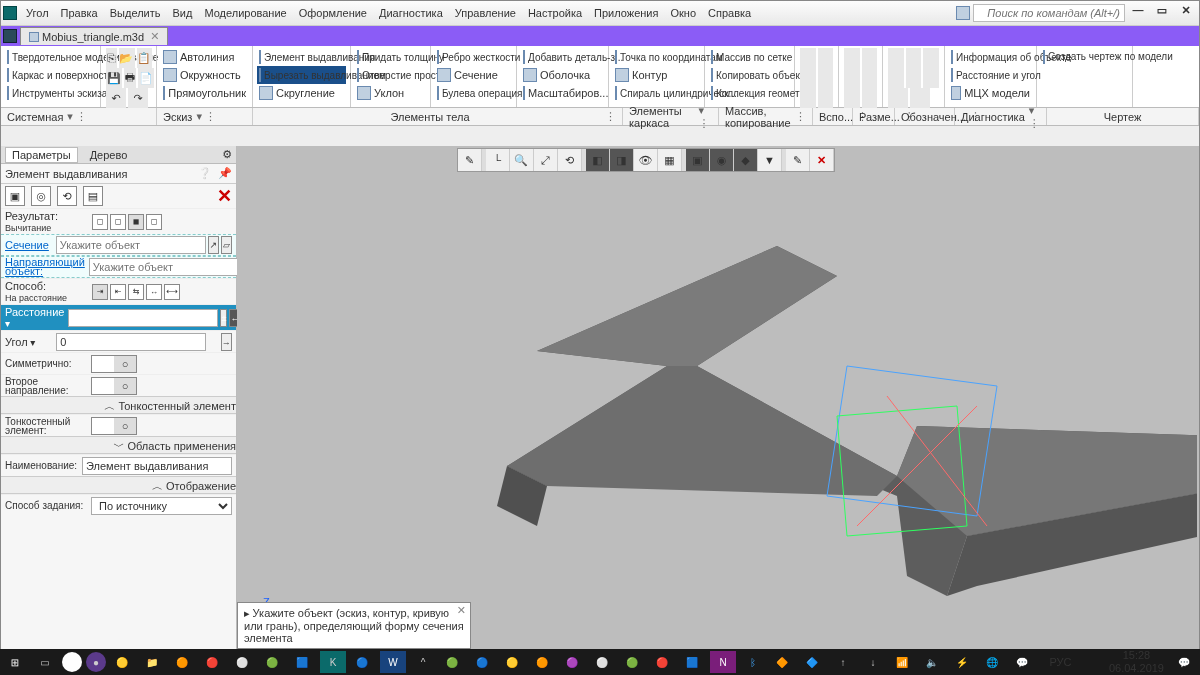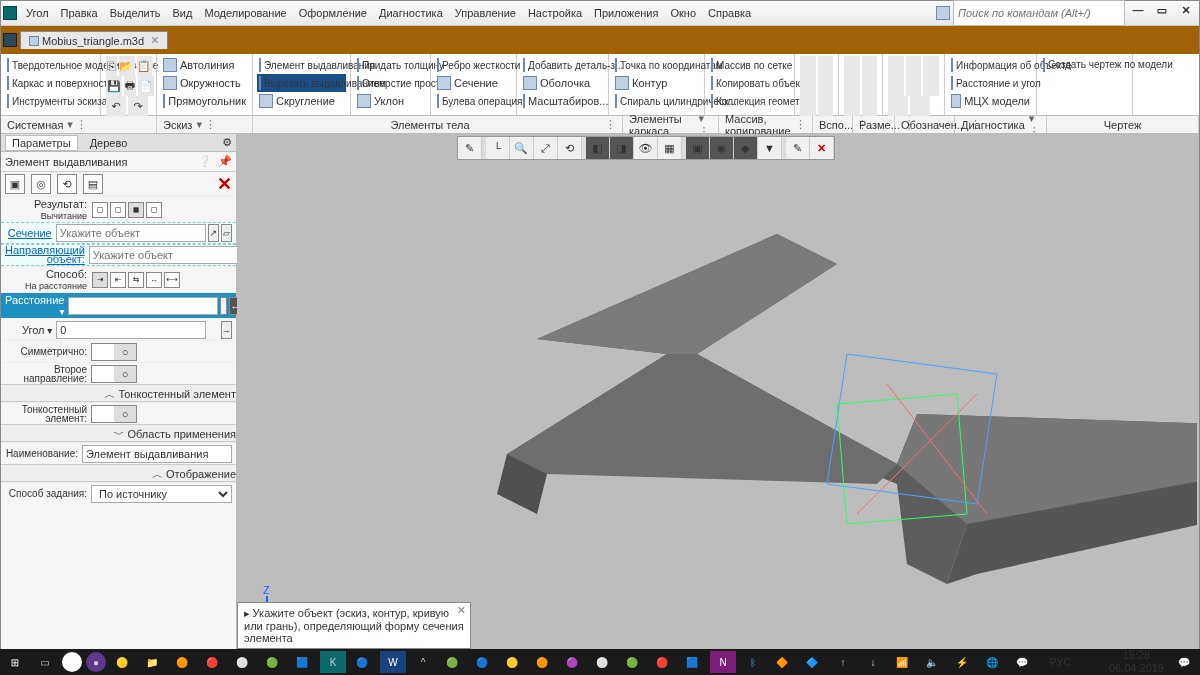--- a/index.html
+++ b/index.html
@@ -1,49 +1,49 @@
 <!DOCTYPE html>
 <html><head>
 <meta charset="utf-8">
 <style>
 * { margin:0; padding:0; box-sizing:border-box; font-family:"Segoe UI",Tahoma,sans-serif; font-size:11px; color:#333; }
 body { width:1200px; height:675px; background:#f0f0f0; overflow:hidden; position:relative; }
 .win { width:1200px; height:650px; background:#eee; display:flex; flex-direction:column; border:1px solid #888; }
 .titlebar { height:25px; background:linear-gradient(#fdfdfd,#e8e8e8); display:flex; align-items:center; padding:0 2px; border-bottom:1px solid #ccc; }
 .mitem { padding:2px 6px; cursor:pointer; }
 .spacer { flex:1; }
-.search { width:172px; height:18px; border:1px solid #bbb; background:#fff; font-style:italic; color:#888; padding:12px 4px; }
+.search { width:152px; height:18px; border:1px solid #bbb; background:#fff; font-style:italic; color:#888; padding:4px 4px;text-align:right; }
 .winctl { width:22px; height:18px; text-align:center; margin-left:2px; cursor:pointer; font-weight:bold; }
-.tabbar { height:28px; background:#a16207; display:flex; align-items:center; padding:0 2px; }
+.tabbar { height:20px; background:#8b5cf6; display:flex; align-items:center; padding:0 2px; }
 .tab { background:#e8e8e8; height:18px; padding:0 8px; display:flex; align-items:center; border:1px solid #888; border-bottom:none; color:#222; }
 .tab .x { margin-left:6px; color:#888; cursor:pointer; }
 .ribbon { height:62px; background:#fff; border-bottom:1px solid #bbb; display:flex; }
 .rgroup { border-right:1px solid #ccc; display:flex; flex-direction:column; padding:2px 4px; }
 .rbtn { display:flex; align-items:center; height:18px; padding:1px 2px; cursor:pointer; white-space:nowrap; }
 .rbtn.sel { background:#1a4f8a; color:#fff; }
 .rbtn.sel .ic { background:#1a4f8a; }
 .ic { width:14px; height:14px; margin-right:3px; display:inline-block; background:#c0d0e0; border:1px solid #6a8ab0; }
 .iconrow { display:flex; }
 .iconrow .ibox { width:20px; height:20px; border:1px solid transparent; margin:0 1px; cursor:pointer; background:#e8e8e8; display:flex; align-items:center; justify-content:center; }
 .cats { height:18px; background:#f4f4f4; border-bottom:1px solid #bbb; display:flex; font-size:10px; }
 .cat { border-right:1px solid #ccc; padding:2px 6px; display:flex; align-items:center; }
 .cat .dd { margin-left:4px; color:#666; }
-.body { flex:1; display:flex; }
+.body { flex:1; display:flex;margin-top:20px; }
 .panel { width:236px; background:#f6f6f6; border-right:1px solid #bbb; display:flex; flex-direction:column; }
 .phdr { height:18px; background:#e0e0e0; border-bottom:1px solid #bbb; display:flex; align-items:center; padding:0 4px; font-size:10px; }
 .ptitle { height:20px; display:flex; align-items:center; padding:0 4px; border-bottom:1px solid #ccc; }
 .ptitle .r { margin-left:auto; }
 .pico { height:24px; display:flex; align-items:center; padding:0 4px; }
 .pico .pic { width:20px; height:20px; border:1px solid #888; margin-right:6px; background:#fff; cursor:pointer; display:flex; align-items:center; justify-content:center; }
 .pico .px { margin-left:auto; color:#c00; font-weight:bold; font-size:18px; cursor:pointer; }
 .row { display:flex; align-items:center; min-height:22px; padding:1px 4px; border-top:1px solid #eee; }
 .row.dash { border-top:1px dashed #8cc; border-bottom:1px dashed #8cc; background:#f0fcfc; }
 .row.hl { background:#2090c0; color:#fff; }
 .row.hl * { color:#fff; }
-.lbl { width:86px; text-align:right; padding-right:4px; font-size:10px; }
+.lbl { width:86px; padding-right:4px; font-size:10px; }
 .inp { flex:1; height:18px; border:1px solid #aaa; background:#fff; padding:0 3px; }
 .smbtn { width:18px; height:18px; border:1px solid #888; background:#eee; margin-left:2px; cursor:pointer; display:flex; align-items:center; justify-content:center; font-size:9px; }
 .smbtn.dark { background:#555; color:#fff; }
 .tog { display:flex; border:1px solid #888; }
 .tog div { width:22px; height:16px; display:flex; align-items:center; justify-content:center; background:#fff; cursor:pointer; }
 .tog div.on { background:#ddd; }
 .sect { height:18px; background:#eee; border-top:1px solid #ccc; border-bottom:1px solid #ccc; text-align:right; line-height:18px; cursor:pointer; }
 .viewport { flex:1; background:#bdbdbd; position:relative; }
 .vp-toolbar { position:absolute; top:2px; left:220px; height:24px; display:flex; background:#f0f0f0; border:1px solid #999; }
 .vp-toolbar .vb { width:24px; height:22px; border-right:1px solid #ccc; cursor:pointer; display:flex; align-items:center; justify-content:center; }

